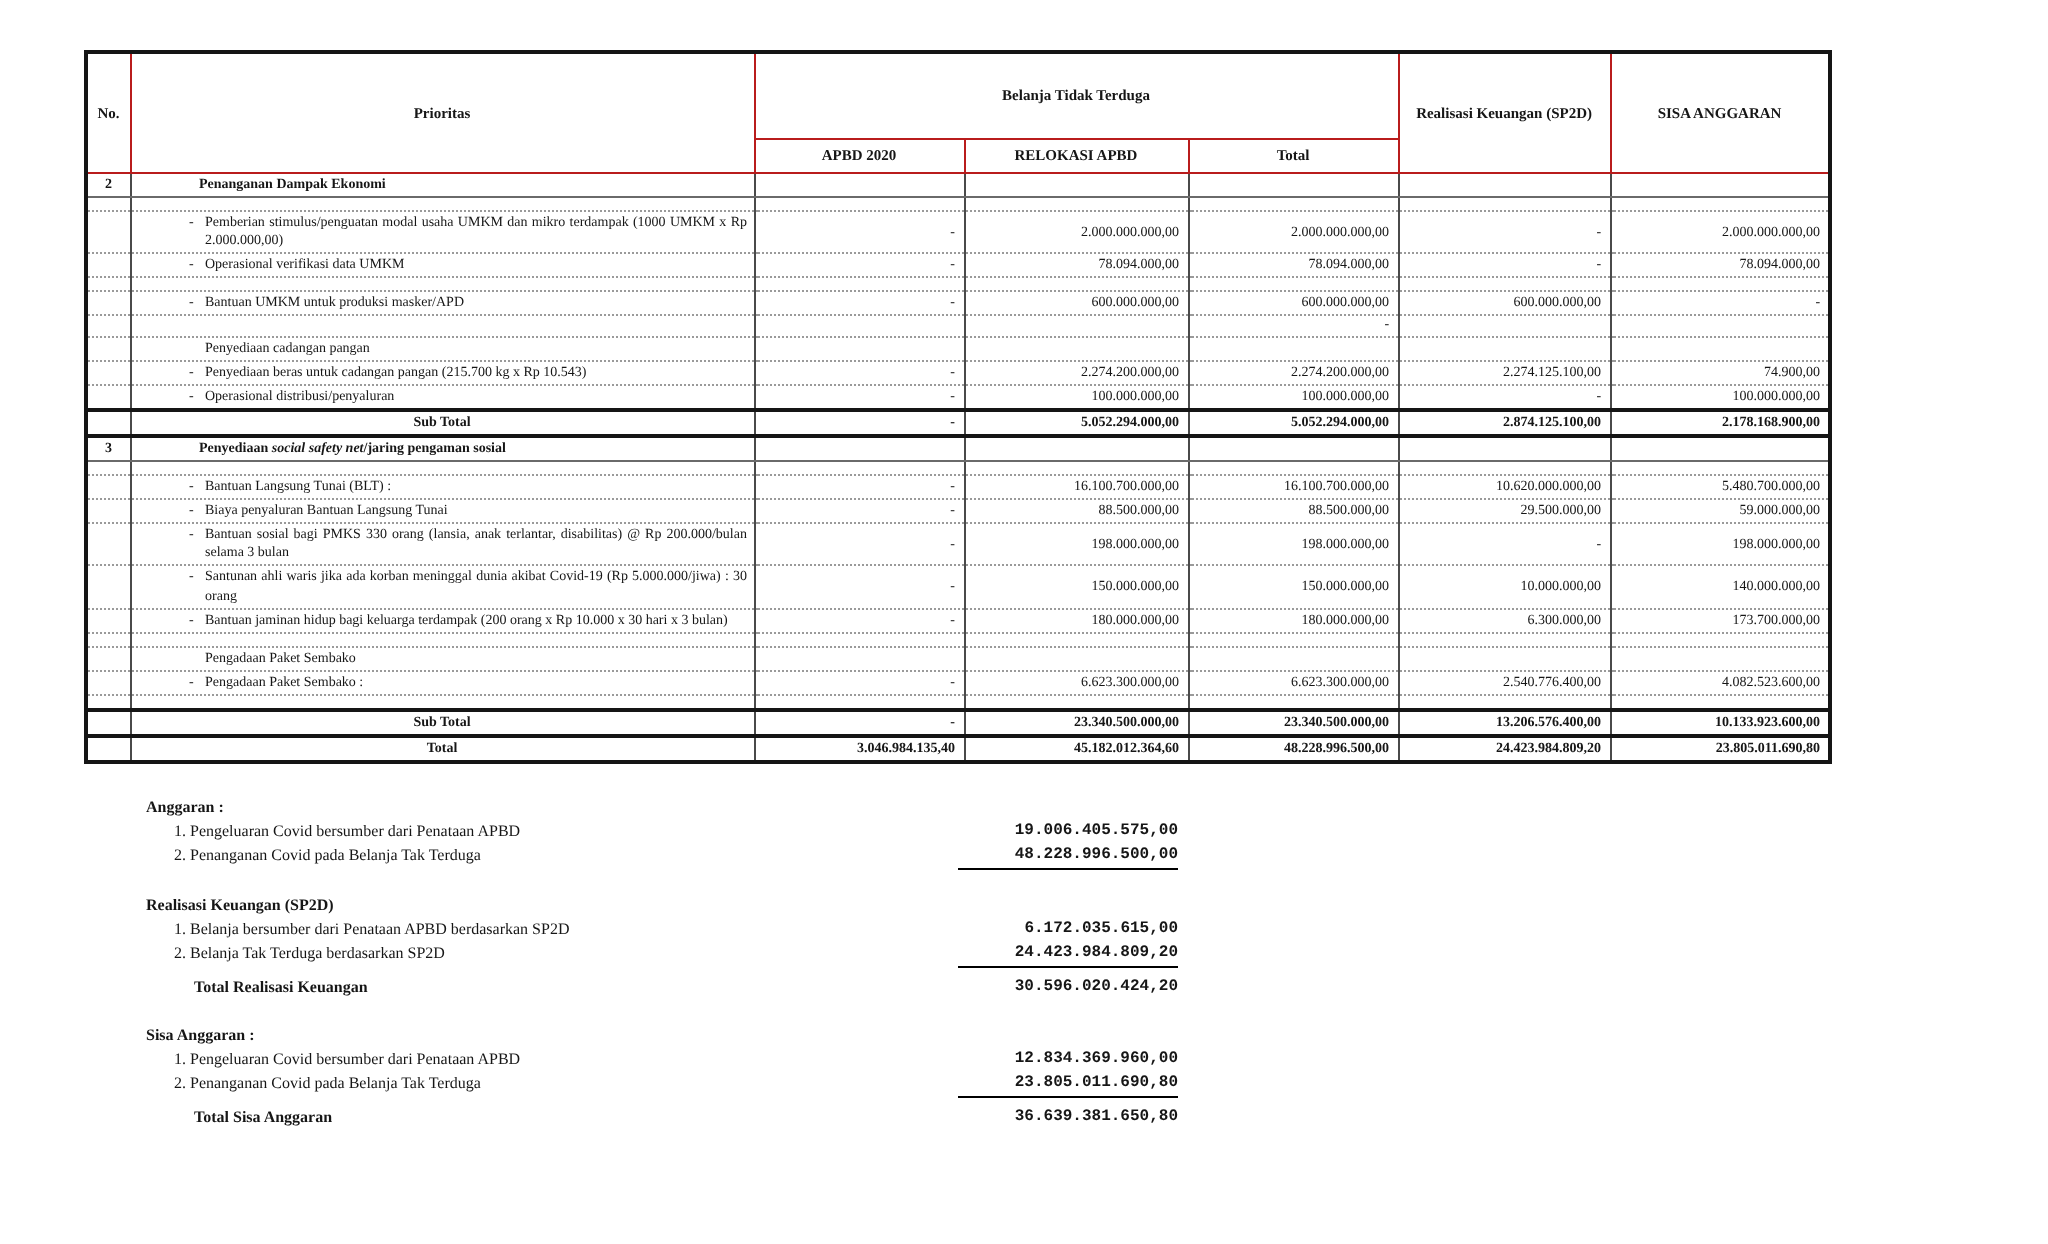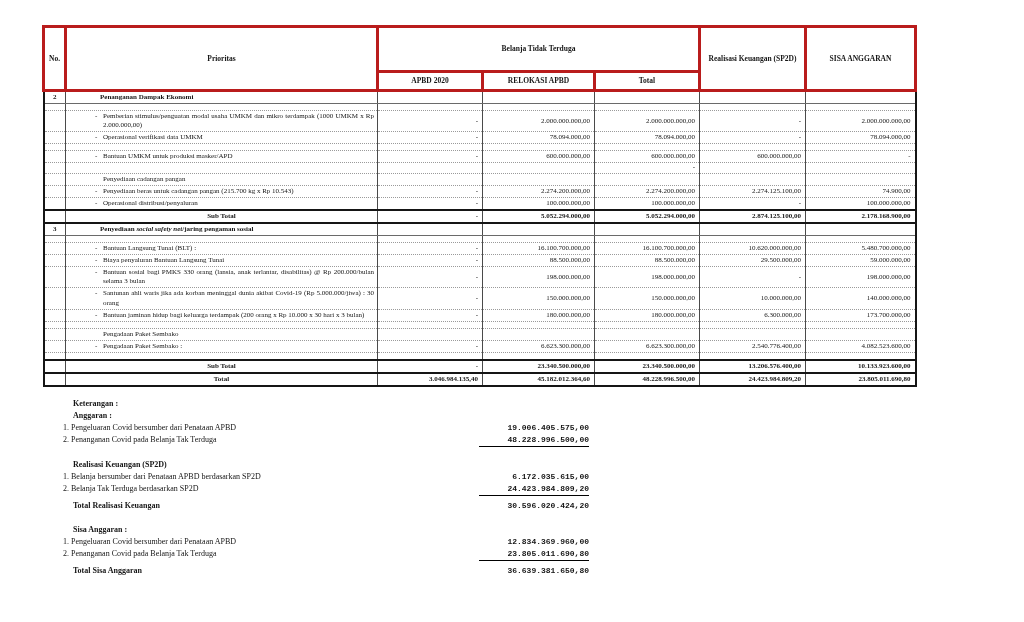--- a/index.html
+++ b/index.html
@@ -2,42 +2,42 @@
 <html><head>
 <meta charset="utf-8">
 <style>
   html,body{margin:0;padding:0;}
   body{width:1024px;height:622px;background:#ffffff;font-family:"Liberation Serif",serif;color:#161616;}
   .sheet{position:relative;width:1024px;height:622px;background:#fff;overflow:hidden;}
 
   
   .tblwrap{position:absolute;left:42px;top:25px;width:872px;}
   table{border-collapse:collapse;width:872px;table-layout:fixed;font-size:7px;line-height:1.3;border:2px solid #151515;}
-  th{font-size:7.5px;font-weight:bold;text-align:center;vertical-align:middle;border:3px solid #b91c1c;padding:1px 2px;background:#fff;}
+  th{font-size:7.5px;font-weight:bold;text-align:center;vertical-align:middle;border:1px solid #b91c1c;padding:1px 2px;background:#fff;}
   .h1 th{height:40px;}
   .h2 th{height:14px;}
   td{border-left:1px solid #4a4a4a;border-right:1px solid #4a4a4a;border-top:1px dotted #9a9a9a;padding:1px 3px;vertical-align:middle;font-size:7px;}
   .c-no{text-align:center;font-weight:bold;padding:1px 1px;}
   .c-val{text-align:right;padding-right:4px;white-space:nowrap;}
   tr.r-section td{font-weight:bold;border-bottom:1px solid #6a6a6a;}
   tr.r-section .c-pri{padding-left:34px;}
   tr.r-empty td{height:6px;padding-top:0;padding-bottom:0;}
   .itw{display:flex;align-items:flex-start;padding-left:26px;}
   .dash{width:8px;flex:none;}
   .txt{flex:1;}
   .just .txt{text-align:justify;}
   tr.r-subtotal td,tr.r-total td{border-top:2px solid #151515;border-bottom:2px solid #151515;font-weight:bold;}
   .center-bold{text-align:center;font-weight:bold;}
 
   
   .ket{position:absolute;left:63px;top:398px;width:526px;font-size:8px;line-height:12px;}
   .k-title{font-weight:bold;margin-left:10px;}
   .k-head{font-weight:bold;margin-left:10px;}
   .k-line{display:flex;}
-  .k-label{flex:1;padding-right:8px;}
+  .k-label{flex:1;padding-right:8px;margin-left:24px;}
   .k-value{width:110px;text-align:right;font-weight:bold;flex:none;font-family:Liberation Mono, monospace;}
   .k-line.ul .k-value{border-bottom:1px solid #000;}
   .k-total{display:flex;margin-top:4px;margin-left:10px;font-weight:bold;}
   .k-total .k-value{width:110px;text-align:right;flex:none;}
   .k-total .k-label{flex:1;}
   .k-group{margin-top:12px;}
   .k-group.first{margin-top:0;}
 </style>
 </head>
 <body>
@@ -349,21 +349,20 @@
             <td class="c-val">45.182.012.364,60</td>
             <td class="c-val">48.228.996.500,00</td>
             <td class="c-val">24.423.984.809,20</td>
             <td class="c-val">23.805.011.690,80</td>
           </tr>
         </tbody>
     </table>
   </div>
 
   <div class="ket">
-    <div class="k-title">Keterangan :</div>
     <div id="ket-groups">
         <div class="k-group first">
           <div class="k-head">Anggaran :</div>
           <div class="k-line">
             <span class="k-label">1. Pengeluaran Covid bersumber dari Penataan APBD</span>
             <span class="k-value">19.006.405.575,00</span>
           </div>
           <div class="k-line ul">
             <span class="k-label">2. Penanganan Covid pada Belanja Tak Terduga</span>
             <span class="k-value">48.228.996.500,00</span>

